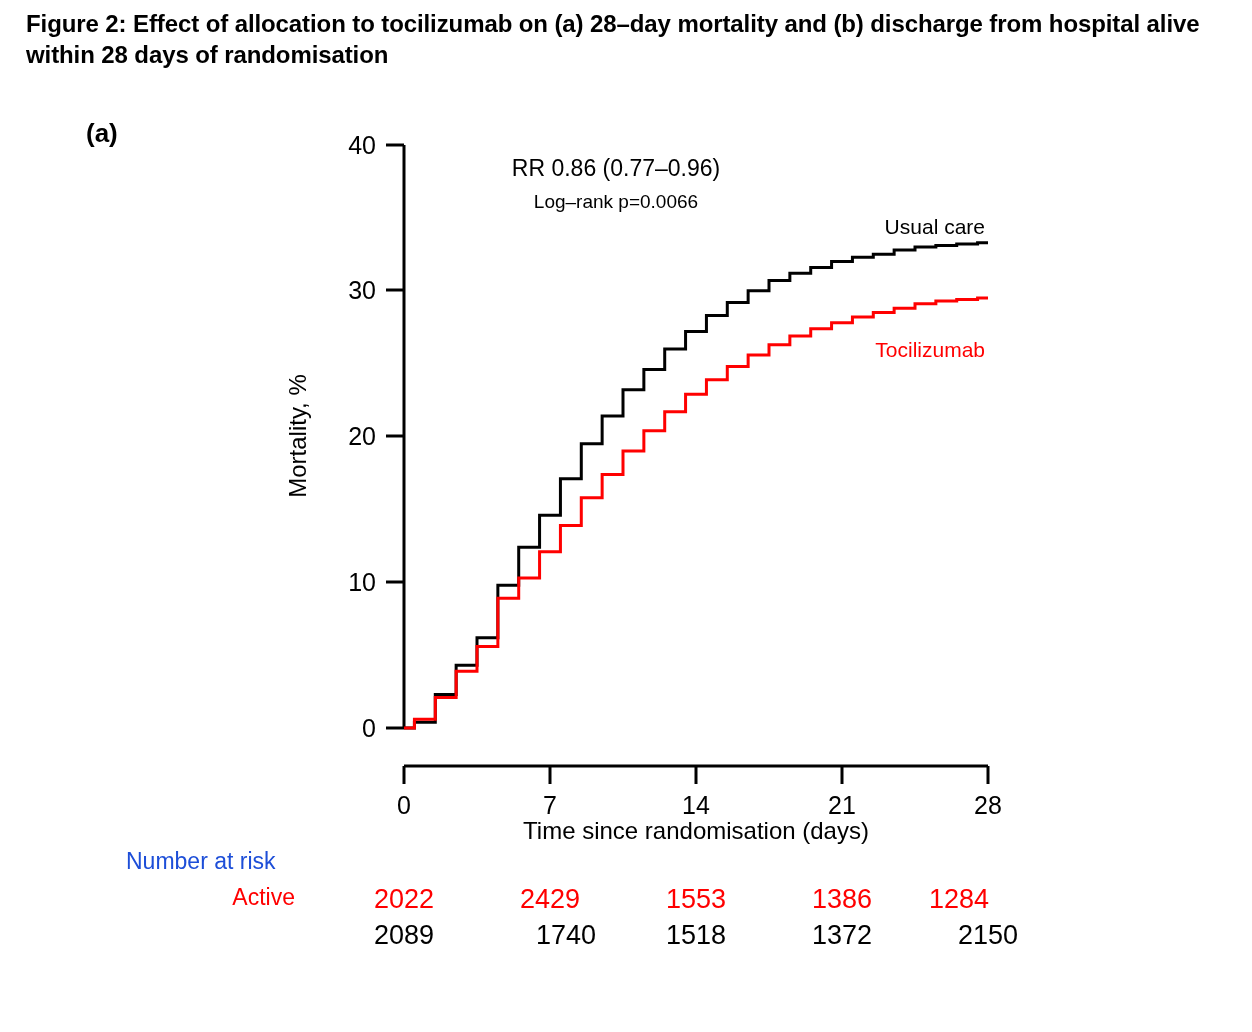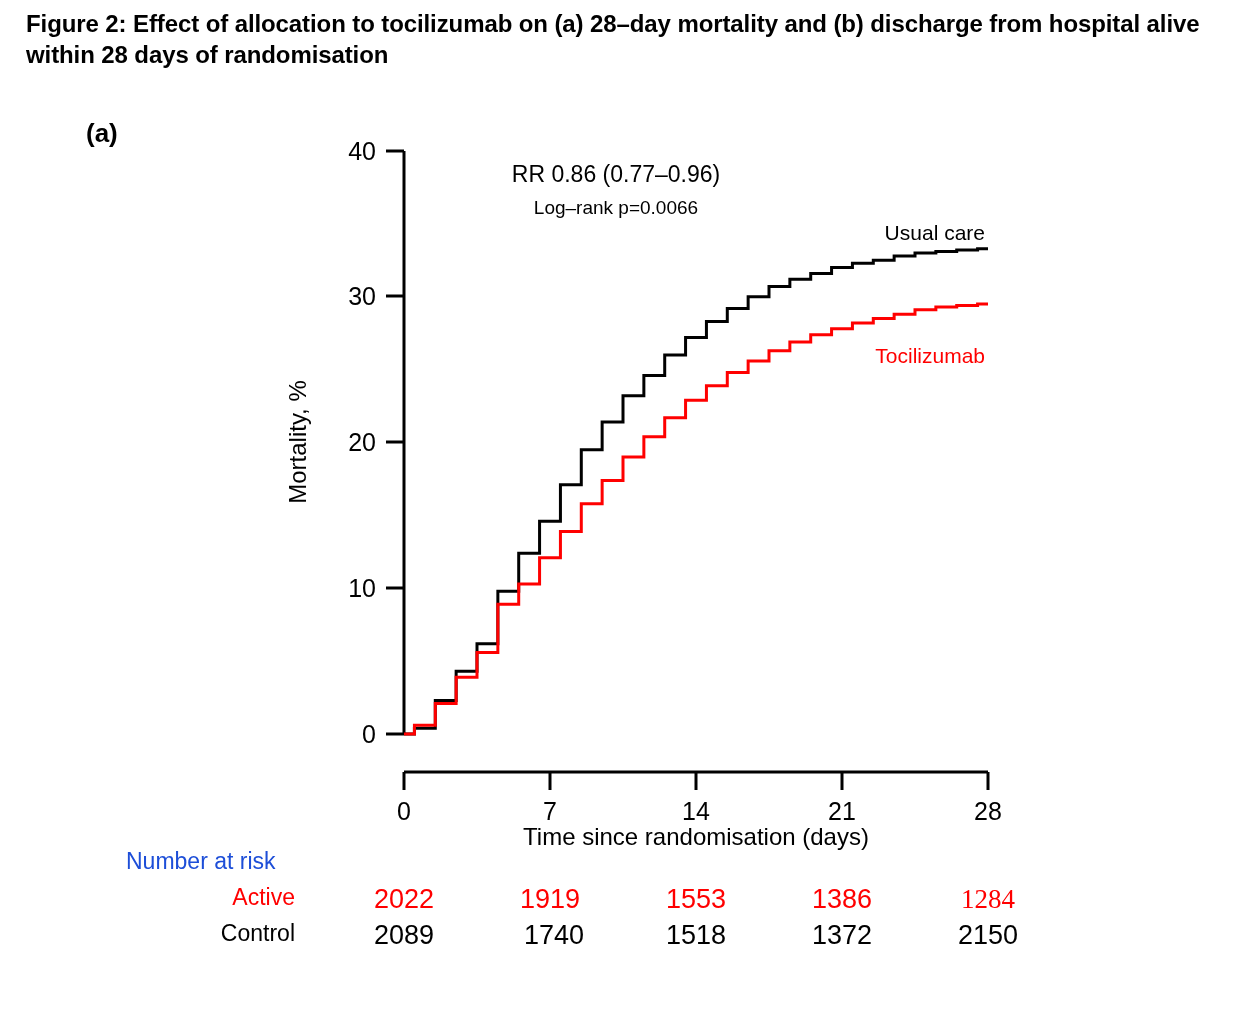--- a/index.html
+++ b/index.html
@@ -29,21 +29,21 @@
     position: absolute;
     left: 86px;
     top: 118px;
     font-size: 26px;
     font-weight: bold;
   }
   
   .plot-wrap {
     position: absolute;
     left: 0;
-    top: 12px;
+    top: 6px;
     width: 1252px;
     height: 797px;
   }
   svg.plot {
     position: absolute;
     left: 0;
     top: 0;
     width: 1252px;
     height: 1032px;
     overflow: visible;
@@ -160,27 +160,26 @@
     <text class="series-label" x="985" y="351" text-anchor="end" fill="#ff0000">Tocilizumab</text>
   </svg>
 </div>
 
 <div class="risk-block">
   <div class="risk-title">Number at risk</div>
 
   <div class="risk-row active">
     <div class="risk-rowlabel">Active</div>
     <div class="risk-val" style="left:349px;">2022</div>
-    <div class="risk-val" style="left:495px;">1919</div>
+    <div class="risk-val" style="left:495px;">2429</div>
     <div class="risk-val" style="left:641px;">1553</div>
     <div class="risk-val" style="left:787px;">1386</div>
-    <div class="risk-val" style="left:933px;font-family:Liberation Serif, serif;">1284</div>
+    <div class="risk-val" style="left:904px;">1284</div>
   </div>
 
   <div class="risk-row control">
-    <div class="risk-rowlabel">Control</div>
     <div class="risk-val" style="left:349px;">2089</div>
-    <div class="risk-val" style="left:499px;">1740</div>
+    <div class="risk-val" style="left:511px;">1740</div>
     <div class="risk-val" style="left:641px;">1518</div>
     <div class="risk-val" style="left:787px;">1372</div>
     <div class="risk-val" style="left:933px;">2150</div>
   </div>
 </div>
 
 </body></html>

